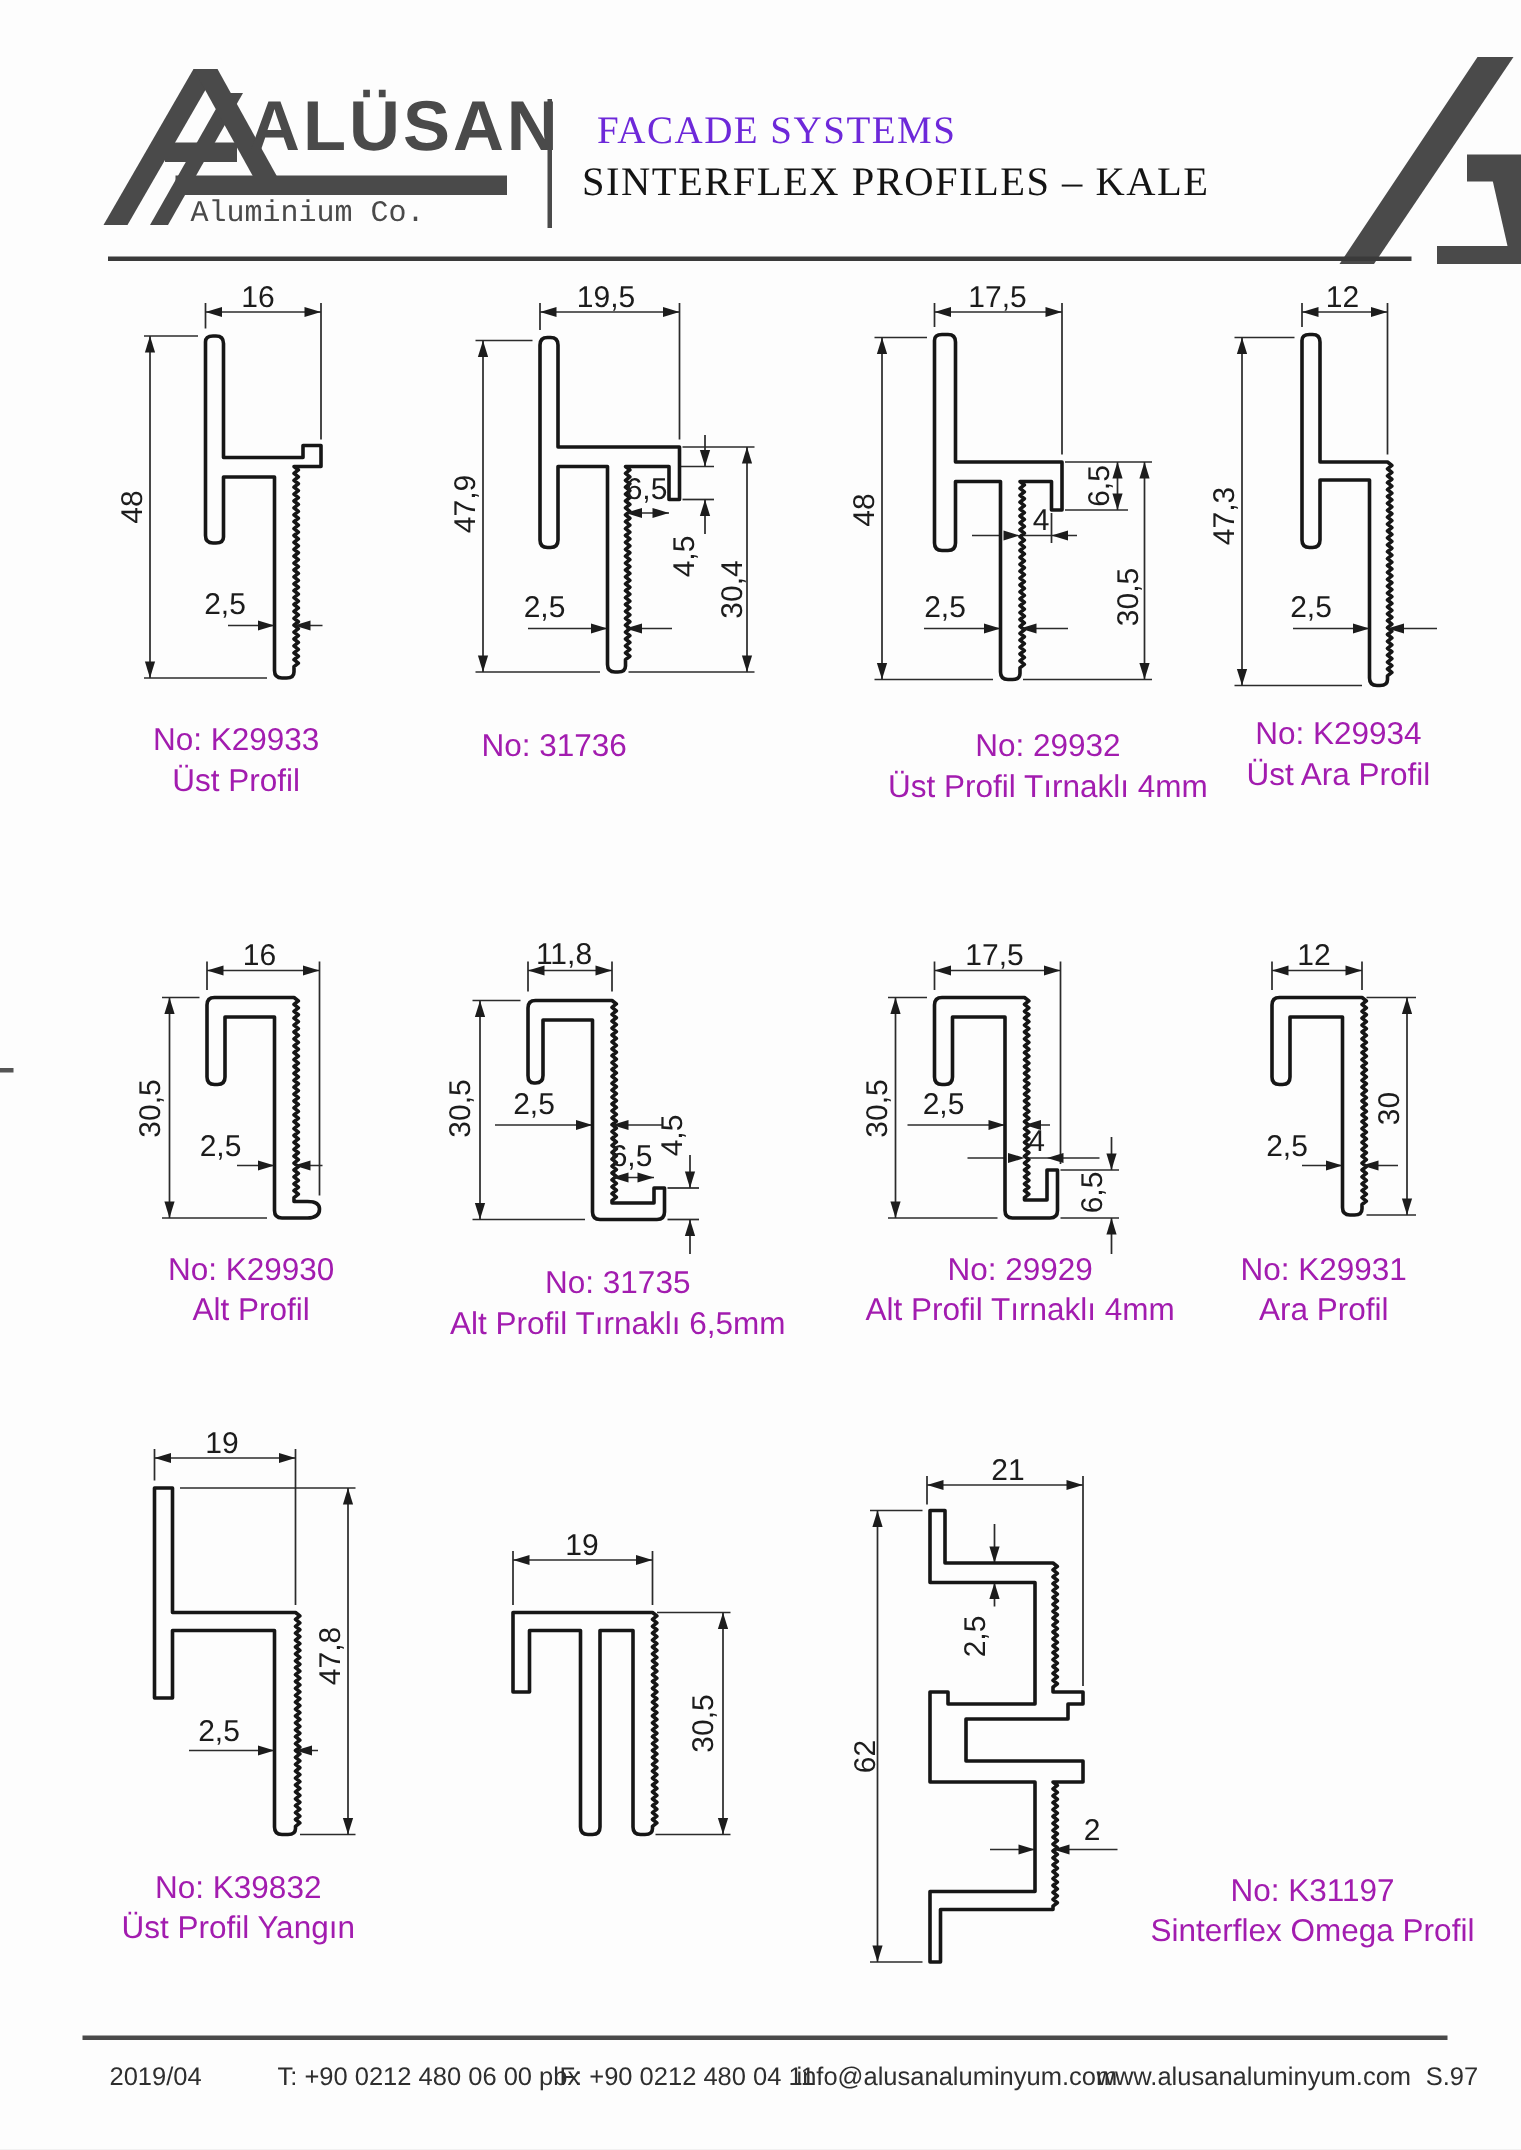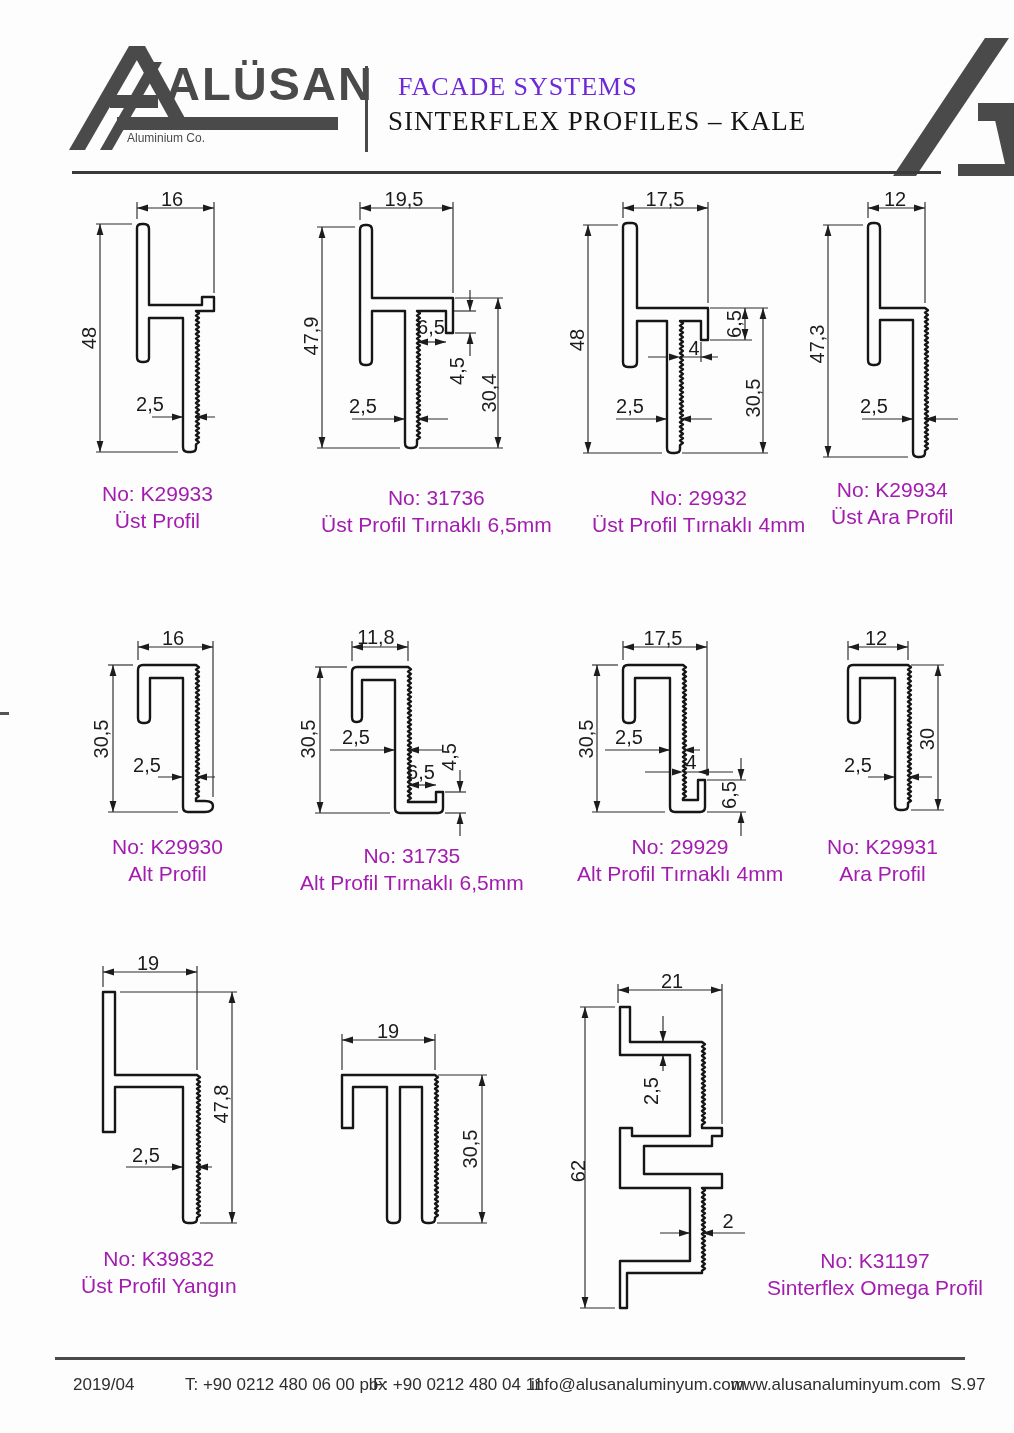--- a/index.html
+++ b/index.html
@@ -2,22 +2,22 @@
 <html><head>
 <meta charset="utf-8">
 <style>
   html,body{margin:0;padding:0;background:#e8e8e8;}
   .page{position:relative;width:1014px;height:1433px;background:#fdfdfd;margin:0 auto;
         overflow:hidden;font-family:"Liberation Sans",sans-serif;color:#1e1e1e;}
   .abs{position:absolute;}
   
   .brand-word{position:absolute;left:166px;top:60px;font-size:47px;font-weight:700;
               letter-spacing:2px;color:#4a4a4a;line-height:1;}
-  .brand-sub{position:absolute;left:127px;top:131px;font-size:12px;color:#4a4a4a;
-             font-family:Liberation Sans, sans-serif;}
+  .brand-sub{position:absolute;left:127px;top:131px;font-size:20px;color:#4a4a4a;
+             font-family:Liberation Mono, monospace;}
   .hdr-divider{position:absolute;left:365px;top:66px;width:2.5px;height:86px;background:#4a4a4a;}
   .hdr-title1{position:absolute;left:388px;top:72px;font-size:26px;letter-spacing:1px;
               font-family:Liberation Serif, serif;color:#6d28d9;margin-left:10px;}
   .hdr-title2{position:absolute;left:388px;top:106px;font-size:27px;letter-spacing:1px;
               font-family:"Liberation Serif",serif;color:#141414;}
   .hdr-rule{position:absolute;left:72px;top:171px;width:869px;height:2.5px;background:#3a3a3a;}
   
   #drawing{position:absolute;left:0;top:0;}
   #drawing .ext{stroke:#2b2b2b;stroke-width:1.15px;fill:none;}
   #drawing .outline{fill:#fdfdfd;stroke:#161616;stroke-width:2.4px;stroke-linejoin:round;stroke-linecap:round;}
@@ -310,21 +310,20 @@
       <div class="dl rot" style="left: 578px; top: 1171px;">62</div>
       <div class="dl" style="left: 728px; top: 1221px;">2</div>
     </div>
 
   <div class="cap" style="left:102px;top:480px">
     <div>No: K29933</div>
     <div>Üst Profil</div>
   </div>
   <div class="cap" style="left:321px;top:484px">
     <div>No: 31736</div>
-    <div>Üst Profil Tırnaklı 6,5mm</div>
   </div>
   <div class="cap" style="left:592px;top:484px">
     <div>No: 29932</div>
     <div>Üst Profil Tırnaklı 4mm</div>
   </div>
   <div class="cap" style="left:831px;top:476px">
     <div>No: K29934</div>
     <div>Üst Ara Profil</div>
   </div>
   <div class="cap" style="left:112px;top:833px">

